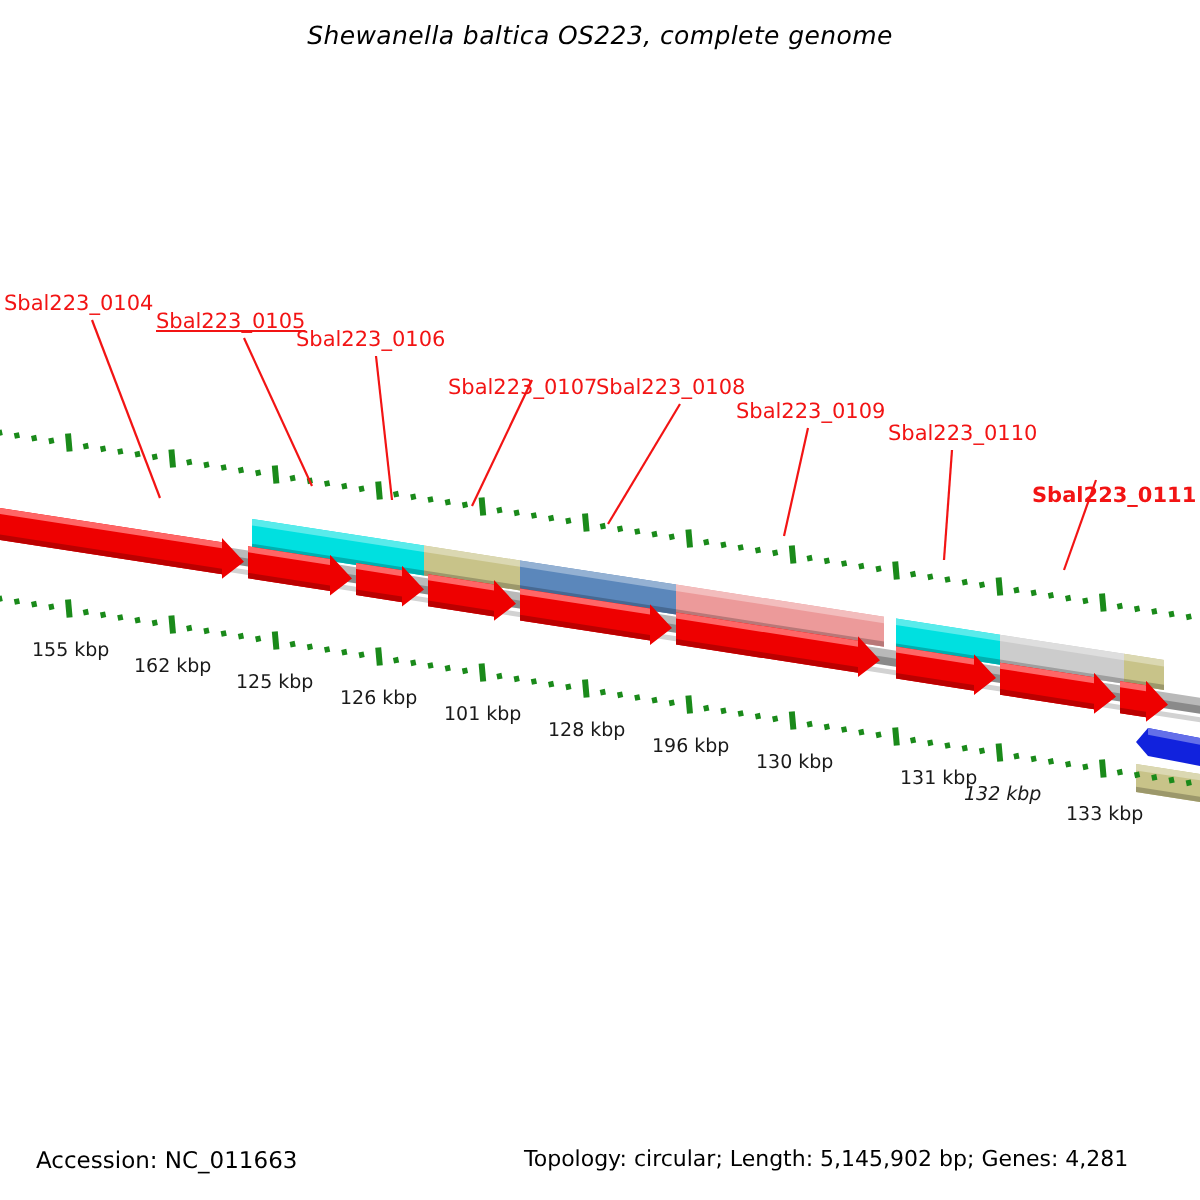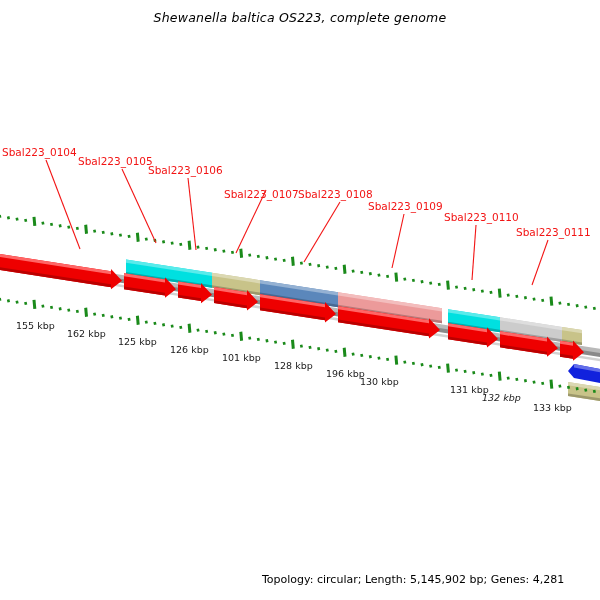--- a/index.html
+++ b/index.html
@@ -357,38 +357,39 @@
           <line x1="404" y1="214" x2="392" y2="268" stroke="#f21414" stroke-width="1.1"></line>
           <line x1="476" y1="225" x2="472" y2="280" stroke="#f21414" stroke-width="1.1"></line>
           <line x1="548" y1="240" x2="532" y2="285" stroke="#f21414" stroke-width="1.1"></line>
         </g>
 
     </g>
   </svg>
 
   <div id="gene-label-layer">
       <div class="gene-label" style="left: 2px; top: 146px;">Sbal223_0104</div>
-      <div class="gene-label" style="left: 78px; top: 155px;">Sbal223_0105</div>
+      <div class="gene-label" style="left: 78px; top: 155px; text-decoration: underline;">Sbal223_0105</div>
       <div class="gene-label" style="left: 148px; top: 164px;">Sbal223_0106</div>
       <div class="gene-label" style="left: 224px; top: 188px;">Sbal223_0107</div>
       <div class="gene-label" style="left: 298px; top: 188px;">Sbal223_0108</div>
       <div class="gene-label" style="left: 368px; top: 200px;">Sbal223_0109</div>
       <div class="gene-label" style="left: 444px; top: 211px;">Sbal223_0110</div>
-      <div class="gene-label" style="left: 516px; top: 226px;">Sbal223_0111</div>
+      <div class="gene-label" style="left: 516px; top: 242px; font-weight: bold;">Sbal223_0111</div>
     </div>
 
   <div id="ruler-label-layer">
       <div class="ruler-label" style="left: 16px; top: 320px;">155 kbp</div>
       <div class="ruler-label" style="left: 67px; top: 328px;">162 kbp</div>
       <div class="ruler-label" style="left: 118px; top: 336px; text-align: center;">125 kbp</div>
       <div class="ruler-label" style="left: 170px; top: 344px;">126 kbp</div>
       <div class="ruler-label" style="left: 222px; top: 352px;">101 kbp</div>
       <div class="ruler-label" style="left: 274px; top: 360px;">128 kbp</div>
       <div class="ruler-label" style="left: 326px; top: 368px;">196 kbp</div>
-      <div class="ruler-label" style="left: 360px; top: 376px;">130 kbp</div>
+      <div class="ruler-label" style="left: 378px; top: 376px;">130 kbp</div>
       <div class="ruler-label" style="left: 450px; top: 384px;">131 kbp</div>
       <div class="ruler-label" style="left: 482px; top: 392px; font-style: italic;">132 kbp</div>
       <div class="ruler-label" style="left: 533px; top: 402px; text-align: right;">133 kbp</div>
     </div>
 
+  <div id="footer-left">Accession: NC_011663</div>
   <div id="footer-right">Topology: circular; Length: 5,145,902 bp; Genes: 4,281</div>
 
 </div>
 
 </body></html>

